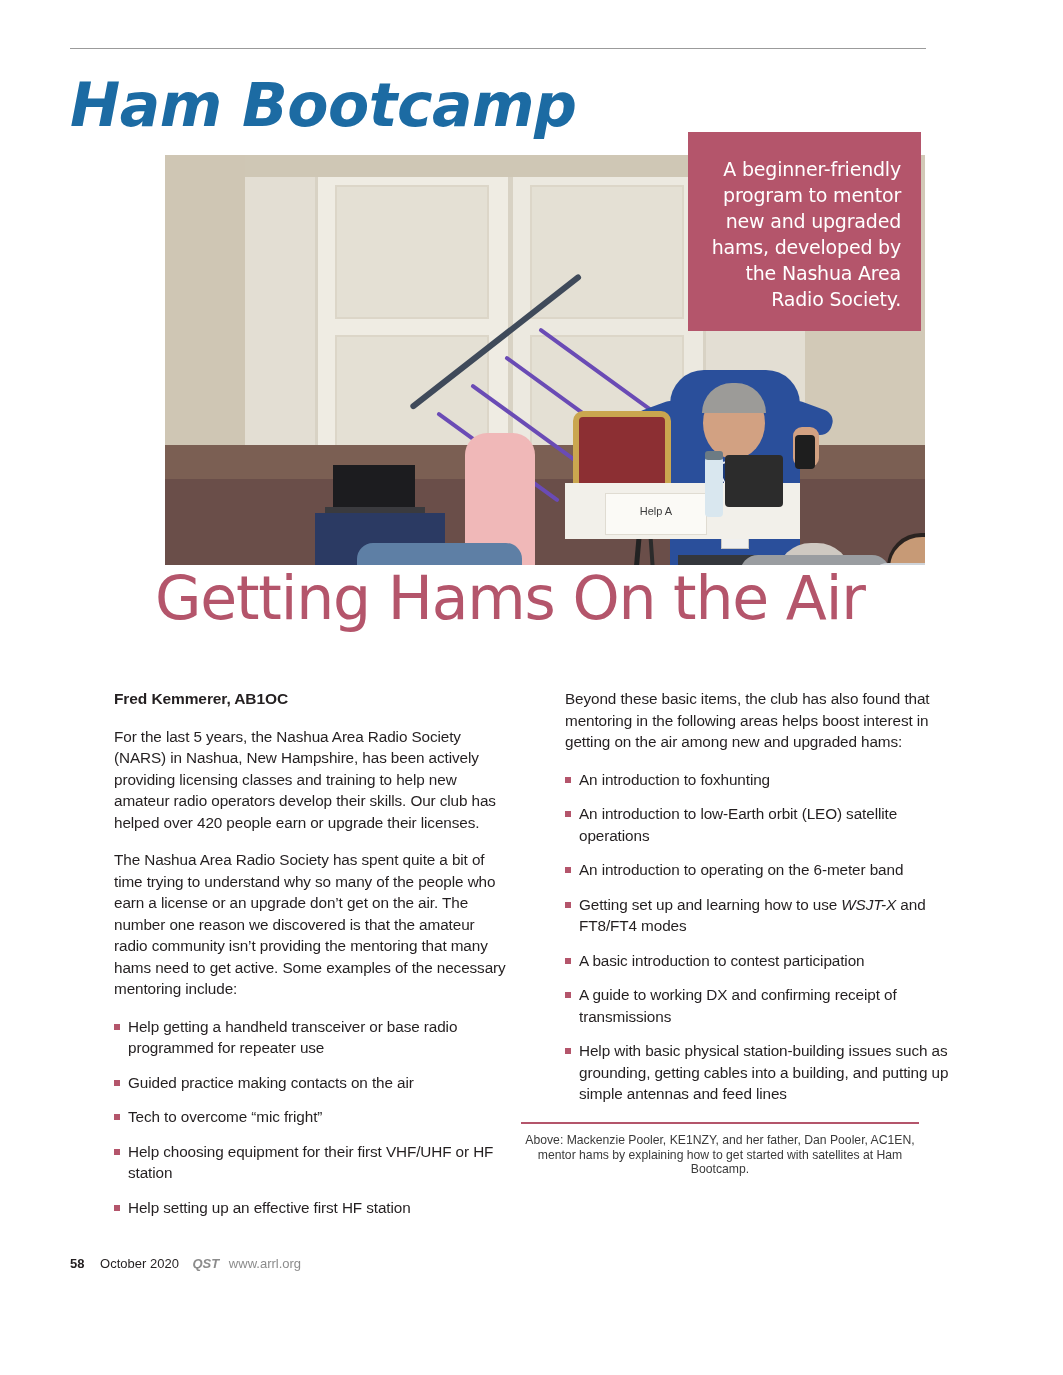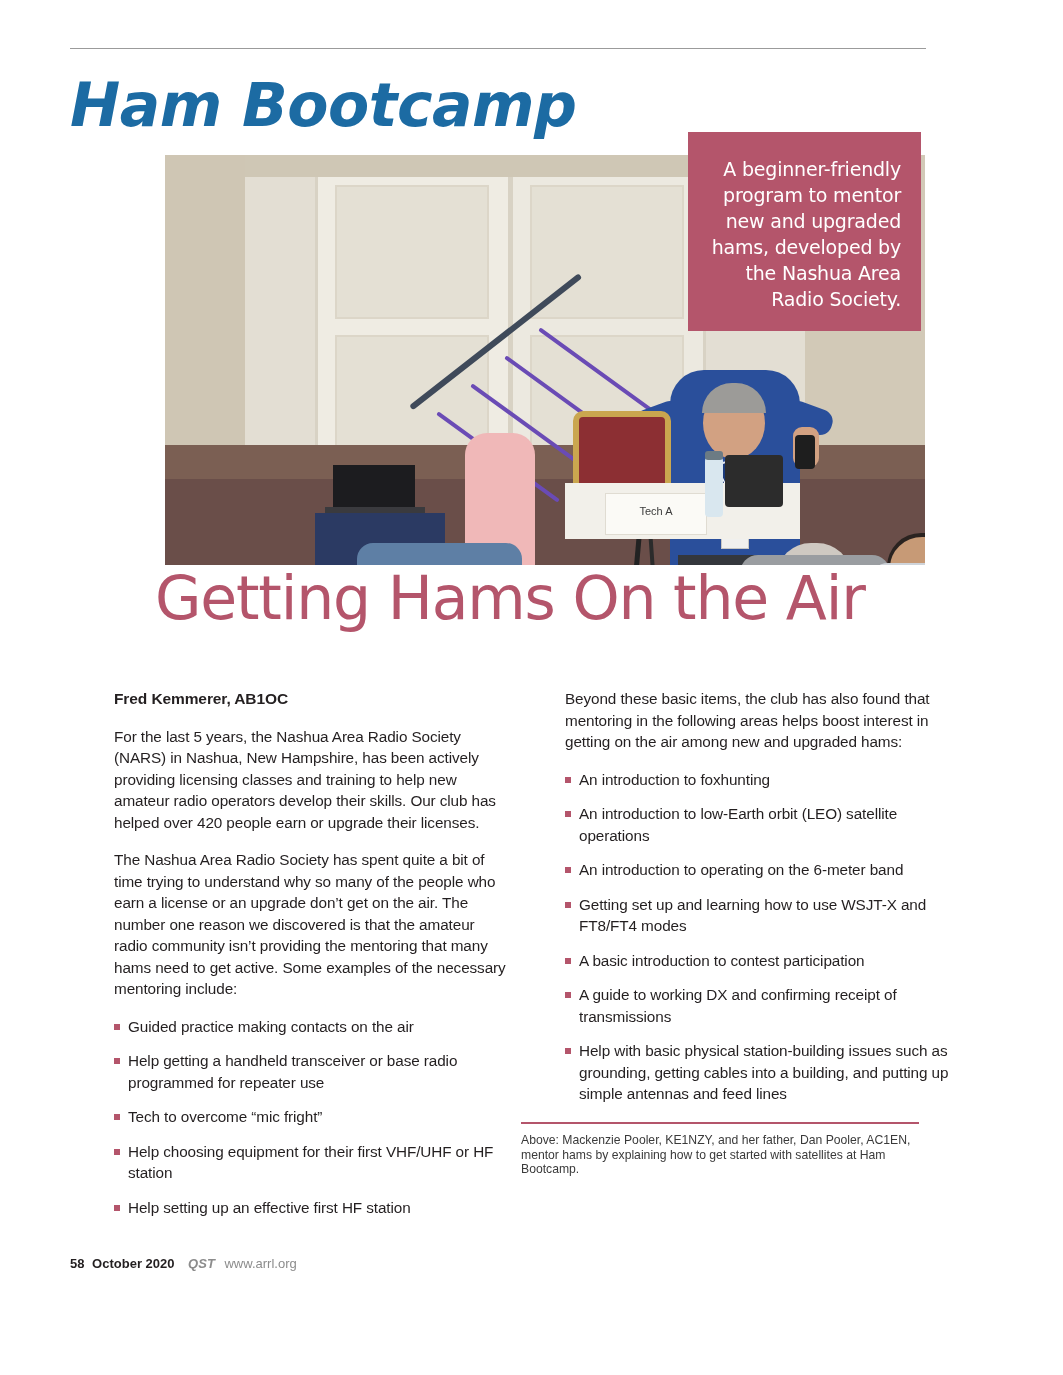--- a/index.html
+++ b/index.html
@@ -182,34 +182,35 @@
     background: #b4556b;
   }
   .caption {
     position: absolute;
     left: 521px;
     top: 1133px;
     width: 398px;
     font-size: 12.2px;
     line-height: 14.5px;
     color: #3a3a3a;
+    text-align: center;
   }
   .footer {
     position: absolute;
     left: 70px;
     top: 1256px;
     font-size: 13px;
     color: #231f20;
     white-space: nowrap;
   }
   .footer .pg { font-weight: bold; }
-  .footer .mo { font-weight: bold; margin-left: 4px; }
+  .footer .mo { font-weight: normal; margin-left: 12px; }
   .footer .qst { font-style: italic; font-weight: bold; color: #8c8c8c; margin-left: 10px; }
   .footer .url { color: #8c8c8c; margin-left: 6px; }
-  .ital { }
+  .ital { font-style: italic; }
 </style>
 </head>
 <body>
 
 <div class="page">
 
   <div class="rule-top"></div>
 
   <div class="kicker">Ham Bootcamp</div>
 
@@ -260,21 +261,21 @@
     <div class="ph-handL"></div>
     <div class="ph-radioL"></div>
     <div class="ph-handR"></div>
     <div class="ph-radioR"></div>
     <div class="ph-cableA"></div>
     <div class="ph-cableB"></div>
 
     <div class="ph-chairL"></div>
     <div class="ph-tableWhite"></div>
     <div class="ph-tablecard">
-      <span>Tech A</span>
+      <span>Help A</span>
     </div>
     <div class="ph-bottle"></div>
     <div class="ph-bottlecap"></div>
     <div class="ph-blackbox"></div>
 
     <div class="ph-man1head"></div>
     <div class="ph-man1"></div>
 
     <div class="ph-man2head"></div>
     <div class="ph-man2"></div>
@@ -289,22 +290,22 @@
     <p>A beginner-friendly program to mentor new and upgraded hams, developed by the Nashua Area Radio Society.</p>
   </div>
 
   <div class="headline">Getting Hams On the Air</div>
 
   <div class="col col-left">
     <p class="byline">Fred Kemmerer, AB1OC</p>
     <p>For the last 5 years, the Nashua Area Radio Society (NARS) in Nashua, New Hampshire, has been actively providing licensing classes and training to help new amateur radio operators develop their skills. Our club has helped over 420 people earn or upgrade their licenses.</p>
     <p>The Nashua Area Radio Society has spent quite a bit of time trying to understand why so many of the people who earn a license or an upgrade don’t get on the air. The number one reason we discovered is that the amateur radio community isn’t providing the mentoring that many hams need to get active. Some examples of the necessary mentoring include:</p>
     <ul class="bullets">
+      <li>Help getting a handheld transceiver or base radio programmed for repeater use</li>
       <li>Guided practice making contacts on the air</li>
-      <li>Help getting a handheld transceiver or base radio programmed for repeater use</li>
       <li>Tech to overcome “mic fright”</li>
       <li>Help choosing equipment for their first VHF/UHF or HF station</li>
       <li>Help setting up an effective first HF station</li>
     </ul>
   </div>
 
   <div class="col col-right">
     <p>Beyond these basic items, the club has also found that mentoring in the following areas helps boost interest in getting on the air among new and upgraded hams:</p>
     <ul class="bullets">
       <li>An introduction to foxhunting</li>

